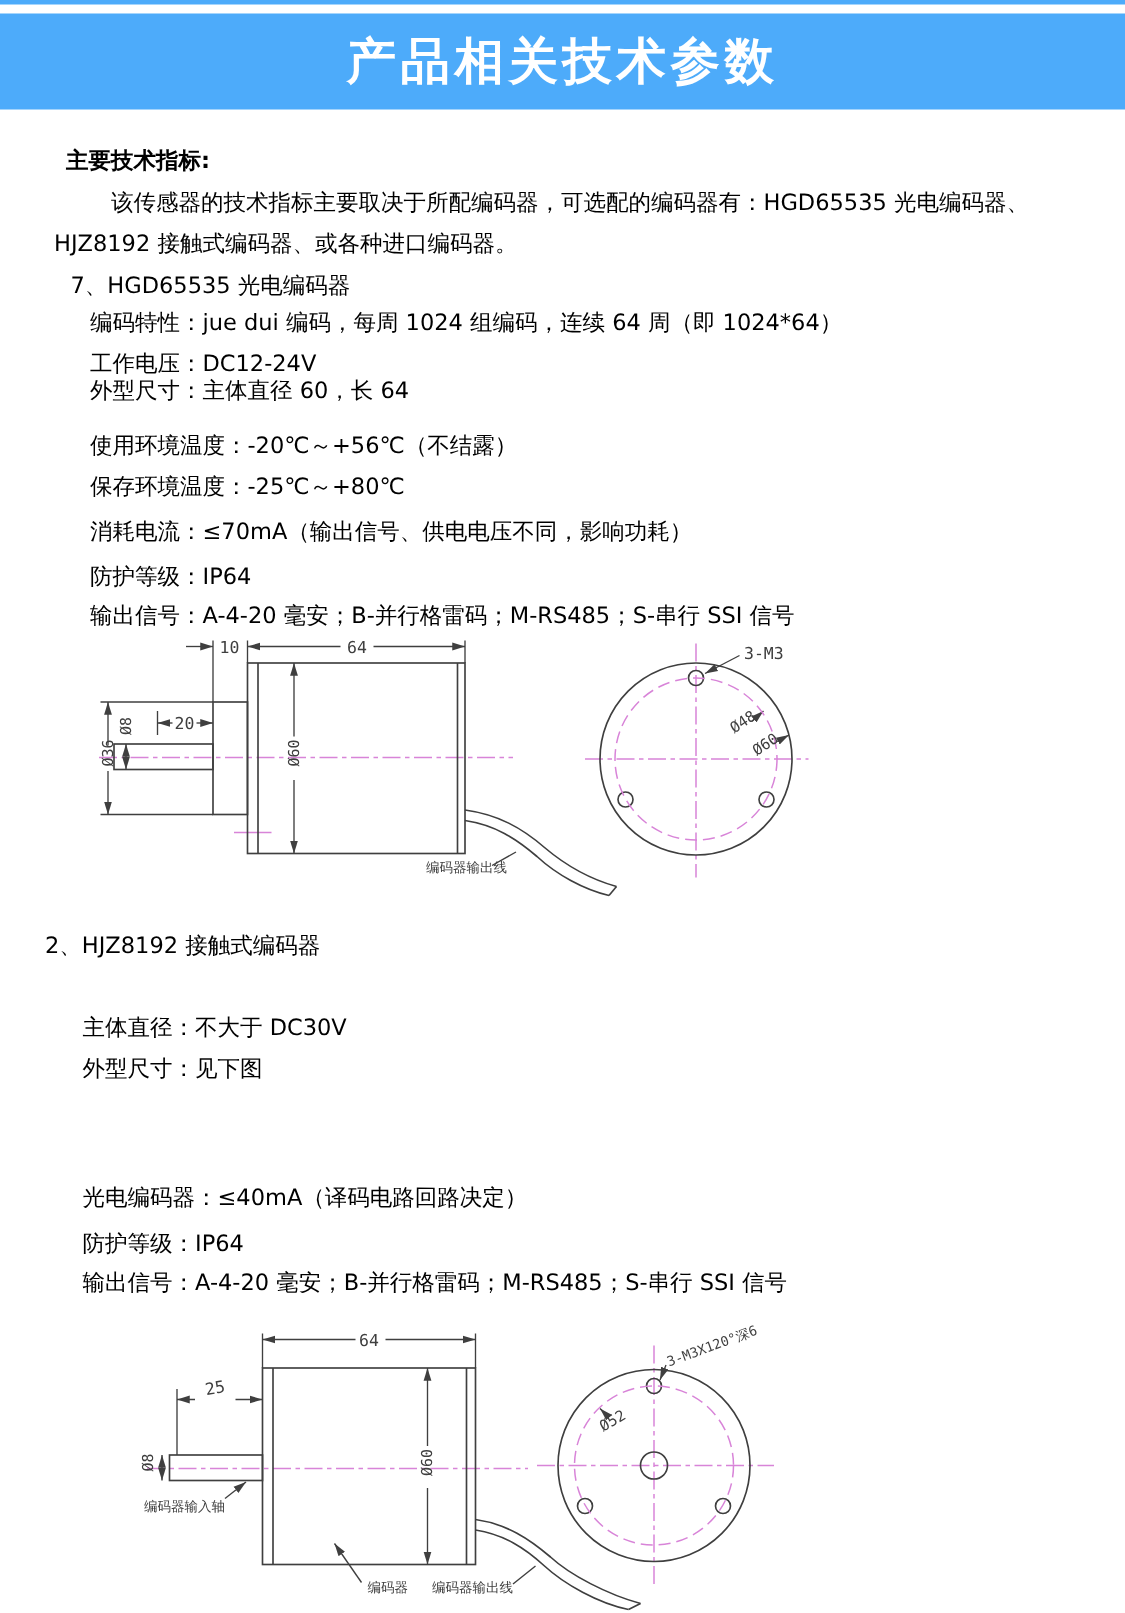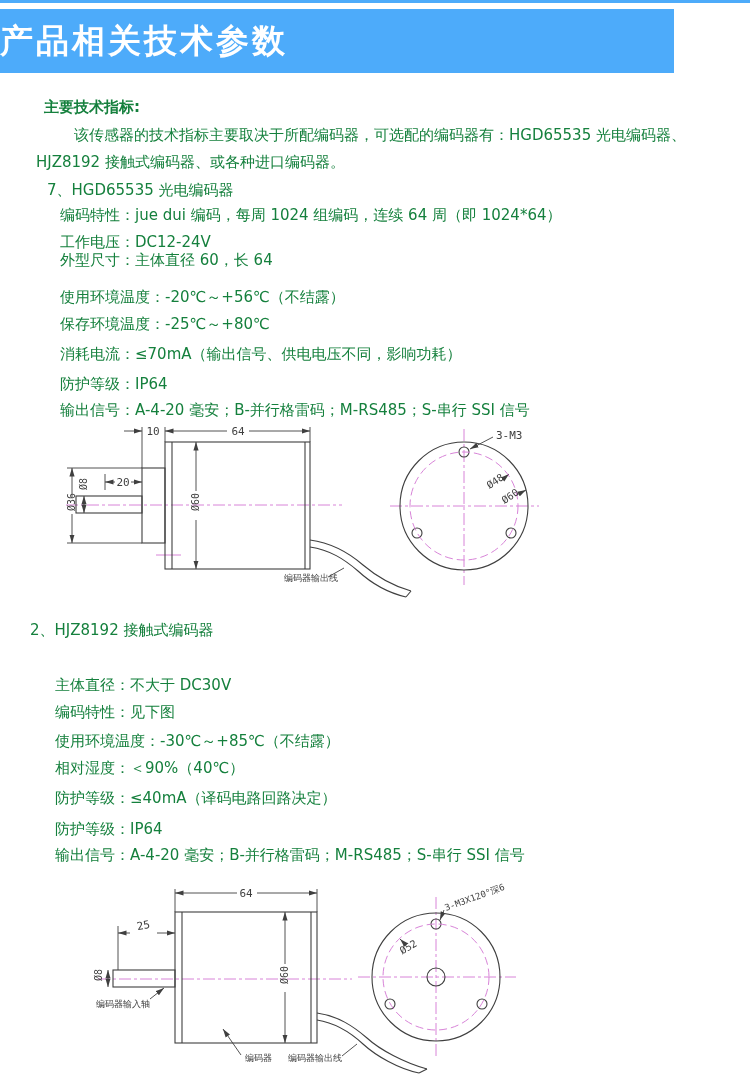--- a/index.html
+++ b/index.html
@@ -1,22 +1,22 @@
 <!DOCTYPE html>
 <html><head>
 <meta charset="utf-8">
 <style>
   html,body{margin:0;padding:0;background:#ffffff;}
   .page{position:relative;width:750px;height:1075px;background:#ffffff;overflow:hidden;
         font-family:"DejaVu Sans","Liberation Sans",sans-serif;}
   .top-strip{position:absolute;left:0;top:0;width:750px;height:3px;background:#4dabfa;}
-  .banner{position:absolute;left:0;top:9px;width:674px;height:64px;background:#4dabfa;
-          display:flex;align-items:center;}
+  .banner{position:absolute;left:0;top:9px;width:750px;height:64px;background:#4dabfa;
+          display:flex;align-items:center;justify-content:center;}
   .banner span{color:#ffffff;font-size:33px;font-weight:bold;letter-spacing:3px;}
-  .tline{position:absolute;font-size:15px;color:#15803d;white-space:nowrap;line-height:18px;}
+  .tline{position:absolute;font-size:15px;color:#000000;white-space:nowrap;line-height:18px;}
   .bold{font-weight:bold;}
   .drawing{position:absolute;}
   .cad-num{font-family:"DejaVu Sans Mono","Liberation Mono",monospace;}
 </style>
 </head>
 <body>
 
 <div class="page">
 
   <div class="top-strip"></div>
@@ -104,24 +104,22 @@
       <text x="139" y="88" text-anchor="middle" transform="rotate(-90 136 85)" font-size="10">Ø60</text>
       <text x="436" y="19">3-M3</text>
       <text x="437" y="64" text-anchor="middle" transform="rotate(-33 437 64)" font-size="10">Ø48</text>
       <text x="452" y="79" text-anchor="middle" transform="rotate(-33 452 79)" font-size="10">Ø60</text>
     </g>
     <text x="224" y="161" font-size="9" fill="#3f3f3f">编码器输出线</text>
   </svg>
 
   <div class="tline" style="left:30px;top:621px">2、HJZ8192 接触式编码器</div>
   <div class="tline" style="left:55px;top:676px">主体直径：不大于 DC30V</div>
-  <div class="tline" style="left:55px;top:703px">编码特性：见下图</div>
-  <div class="tline" style="left:55px;top:732px">使用环境温度：-30℃～+85℃（不结露）</div>
-  <div class="tline" style="left:55px;top:759px">相对湿度：＜90%（40℃）</div>
-  <div class="tline" style="left:55px;top:789px">防护等级：≤40mA（译码电路回路决定）</div>
+  <div class="tline" style="left:55px;top:703px">外型尺寸：见下图</div>
+  <div class="tline" style="left:55px;top:789px">光电编码器：≤40mA（译码电路回路决定）</div>
   <div class="tline" style="left:55px;top:820px">防护等级：IP64</div>
   <div class="tline" style="left:55px;top:846px">输出信号：A-4-20 毫安；B-并行格雷码；M-RS485；S-串行 SSI 信号</div>
 
   <svg class="drawing" style="left:60px;top:880px" width="560" height="195" viewBox="0 0 560 195">
     <defs>
       <marker id="d2a" markerWidth="9" markerHeight="6" refX="8.5" refY="3" orient="auto-start-reverse" markerUnits="userSpaceOnUse">
         <path d="M0,0.4 L8.5,3 L0,5.6 Z" fill="#3f3f3f"></path>
       </marker>
     </defs>
 

